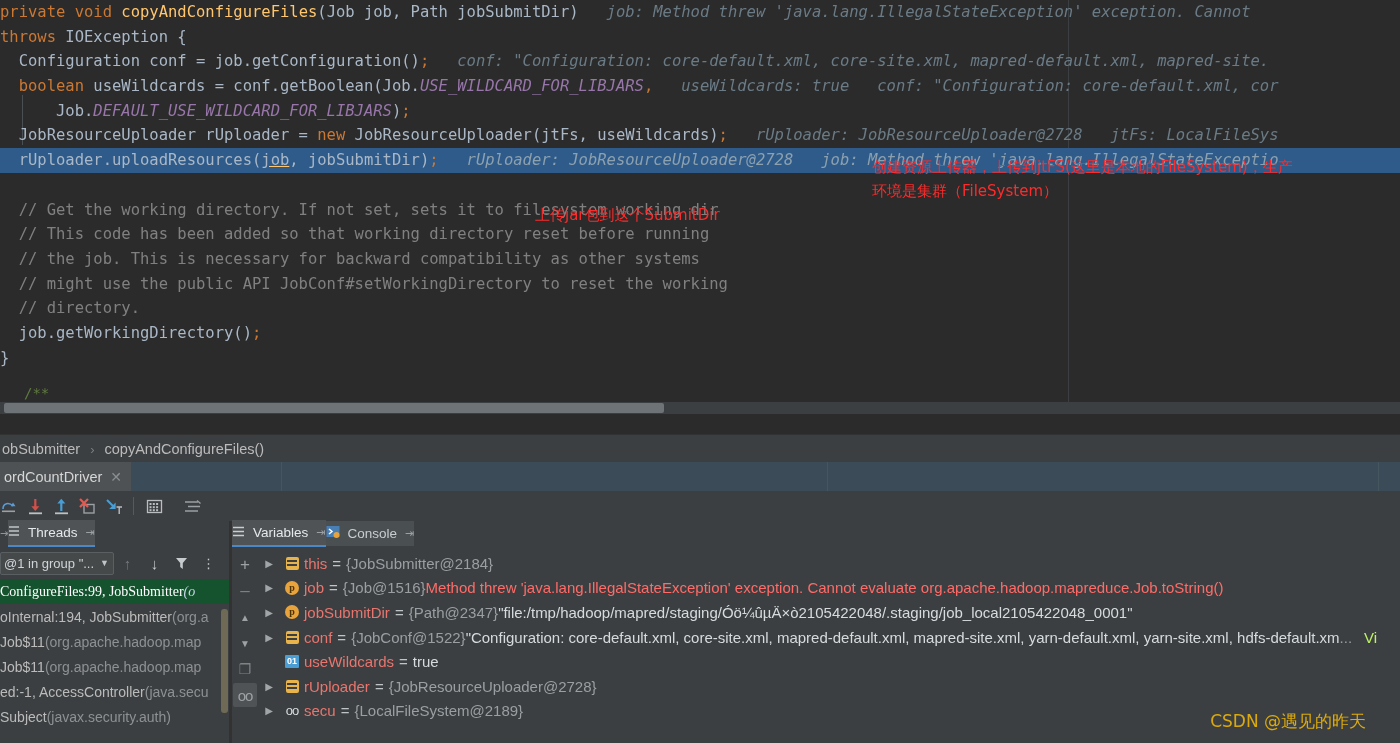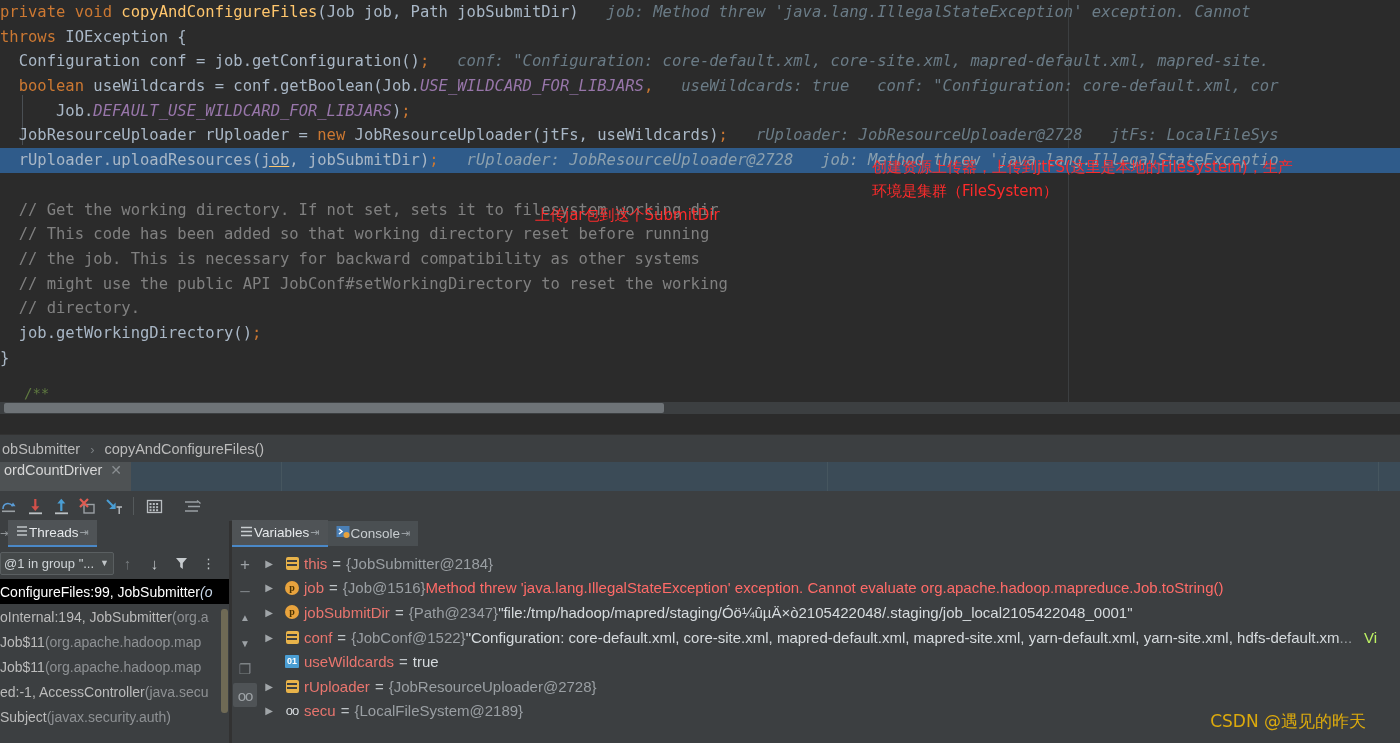--- a/index.html
+++ b/index.html
@@ -74,21 +74,21 @@
   }
   .breadcrumb .bc{padding:0 2px;}
   .breadcrumb .sep{color:#7a7f82;padding:0 8px;font-size:13px;}
 
   
   .tabrow{
     position:absolute;left:0;top:462px;width:1400px;height:29px;
     background:#3c3f41;display:flex;align-items:stretch;
   }
   .tab{
-    background:#4e5254;display:flex;
+    background:#4e5254;display:flex;align-items:center;
     padding:0 9px 0 4px;font-size:14.5px;color:#d6d6d6;gap:8px;
   }
   .tab .x{color:#8a8f92;font-size:14px;}
   .tabstrip-bg{
     flex:1 1 auto;background:#3b4b57;display:flex;
   }
   .tabstrip-bg .cell{border-right:1px solid #46565f;}
   .c1{width:150px;}
   .c2{width:545px;}
   .c3{width:550px;}
@@ -109,21 +109,21 @@
   }
   
   .frames{
     position:absolute;left:0;top:0;width:229px;height:222px;background:#3c3f41;
   }
   .ftabrow{
     position:absolute;left:0;top:0;width:229px;height:25px;background:#3c3f41;
     display:flex;align-items:center;
   }
   .ptab{
-    height:25px;display:flex;align-items:center;gap:1px;padding:0 8px;
+    height:25px;display:flex;align-items:center;gap:8px;padding:0 0;
     font-size:13.5px;color:#c8cdd0;background:#4a4f52;
   }
   .ptab.sel{background:#4f5356;border-bottom:2px solid #4a88c7;color:#e6e9eb;}
   .fctrl{
     position:absolute;left:0;top:27px;width:229px;height:30px;display:flex;align-items:center;
   }
   .combo{
     height:21px;background:#45494a;border:1px solid #5a5f61;border-radius:2px;
     display:flex;align-items:center;padding:0 4px 0 3px;gap:6px;
     font-size:13px;color:#cfd4d7;max-width:120px;overflow:hidden;white-space:nowrap;
@@ -131,21 +131,21 @@
   .combo .caret{font-size:9px;color:#c0c5c8;}
   .fbtn{width:27px;height:26px;display:flex;align-items:center;justify-content:center;}
   .framelist{
     position:absolute;left:0;top:58px;width:229px;height:164px;overflow:hidden;
     font-size:14px;
   }
   .frow{
     height:25px;display:flex;align-items:center;white-space:nowrap;
     padding-left:0px;color:#bbbbbb;
   }
-  .frow.sel{background:#000000;color:#ffffff;}
+  .frow.sel{background:#14532d;color:#ffffff;font-family:Liberation Serif, serif;}
   .frow .pkg{color:#8e9194;}
   .frow.sel .pkg{color:#c8d7e8;font-style:italic;}
   .fscroll{
     position:absolute;right:0;top:58px;width:9px;height:164px;background:transparent;
   }
   .fscroll-thumb{
     position:absolute;right:1px;top:30px;width:7px;height:104px;background:#6f6a55;border-radius:3px;
   }
   .vsplit{
     position:absolute;left:229px;top:0;width:3px;height:222px;background:#323232;

